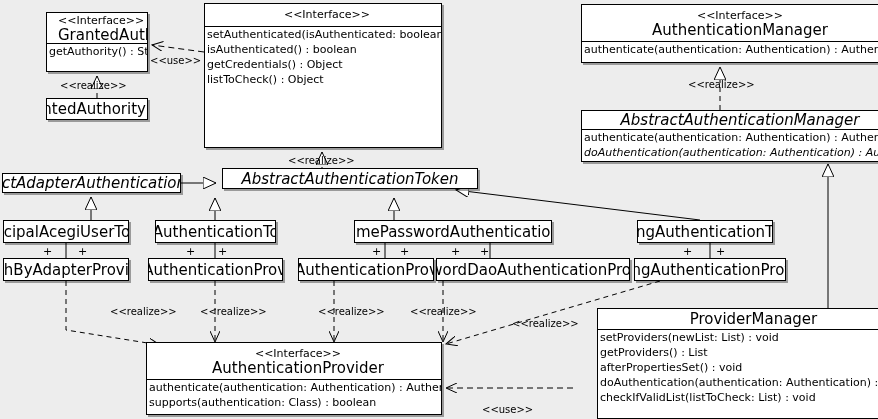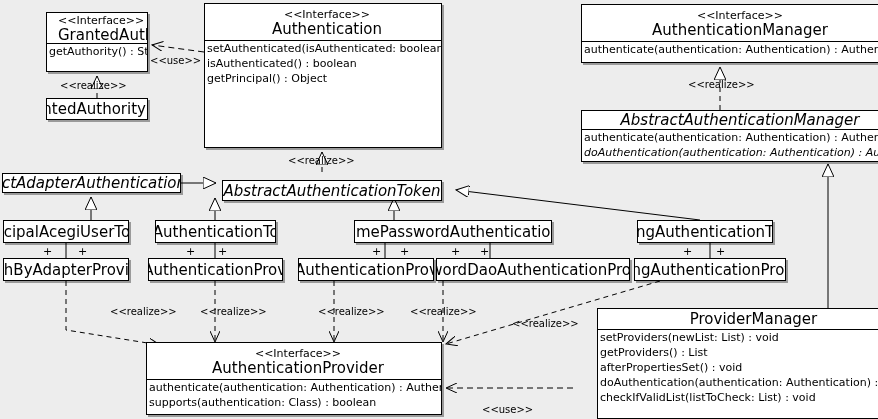--- a/index.html
+++ b/index.html
@@ -171,26 +171,26 @@
 
   <div class="uml-class" style="left:46px; top:98px; width:102px; height:22px;">
     <div class="uml-simple">
       <span class="uml-name">GrantedAuthorityImpl</span>
     </div>
   </div>
 
   <div class="uml-class" style="left:204px; top:3px; width:238px; height:145px;">
     <div class="uml-header" style="padding-top:4px; padding-bottom:4px;">
       <span class="uml-stereotype">&lt;&lt;Interface&gt;&gt;</span>
-      <span class="uml-name">Authentication</span>
     </div>
     <div class="uml-compartment">
       <div class="uml-member">setAuthenticated(isAuthenticated: boolean) : void</div>
       <div class="uml-member">isAuthenticated() : boolean</div>
-      <div class="uml-member">getPrincipal() : Object</div>
+      <div class="uml-member">getCredentials() : Object</div>
+      <div class="uml-member">listToCheck() : Object</div>
     </div>
   </div>
 
   <div class="uml-class" style="left:581px; top:4px; width:310px; height:59px;">
     <div class="uml-header" style="padding-top:4px; padding-bottom:4px;">
       <span class="uml-stereotype">&lt;&lt;Interface&gt;&gt;</span>
       <span class="uml-name">AuthenticationManager</span>
     </div>
     <div class="uml-compartment">
       <div class="uml-member">authenticate(authentication: Authentication) : Authentication</div>
@@ -206,21 +206,21 @@
       <div class="uml-member italic">doAuthentication(authentication: Authentication) : Authentication</div>
     </div>
   </div>
 
   <div class="uml-class" style="left:2px; top:173px; width:179px; height:20px;">
     <div class="uml-simple">
       <span class="uml-name italic">AbstractAdapterAuthenticationToken</span>
     </div>
   </div>
 
-  <div class="uml-class" style="left:222px; top:180px; width:220px; height:21px;">
+  <div class="uml-class" style="left:222px; top:168px; width:256px; height:21px;">
     <div class="uml-simple">
       <span class="uml-name italic">AbstractAuthenticationToken</span>
     </div>
   </div>
 
   <div class="uml-class" style="left:3px; top:220px; width:126px; height:23px;">
     <div class="uml-simple">
       <span class="uml-name">PrincipalAcegiUserToken</span>
     </div>
   </div>

